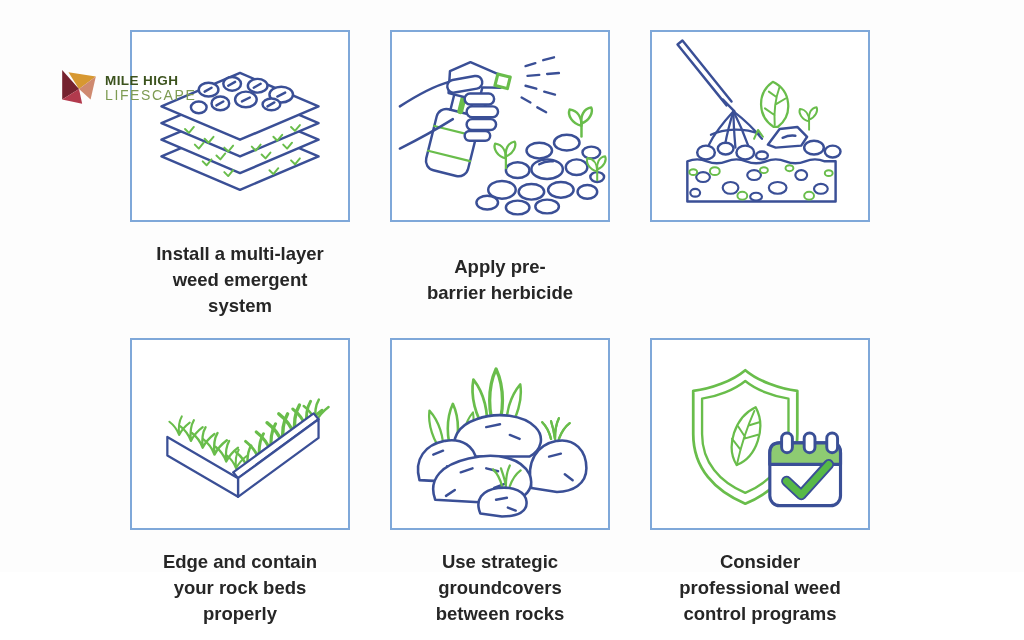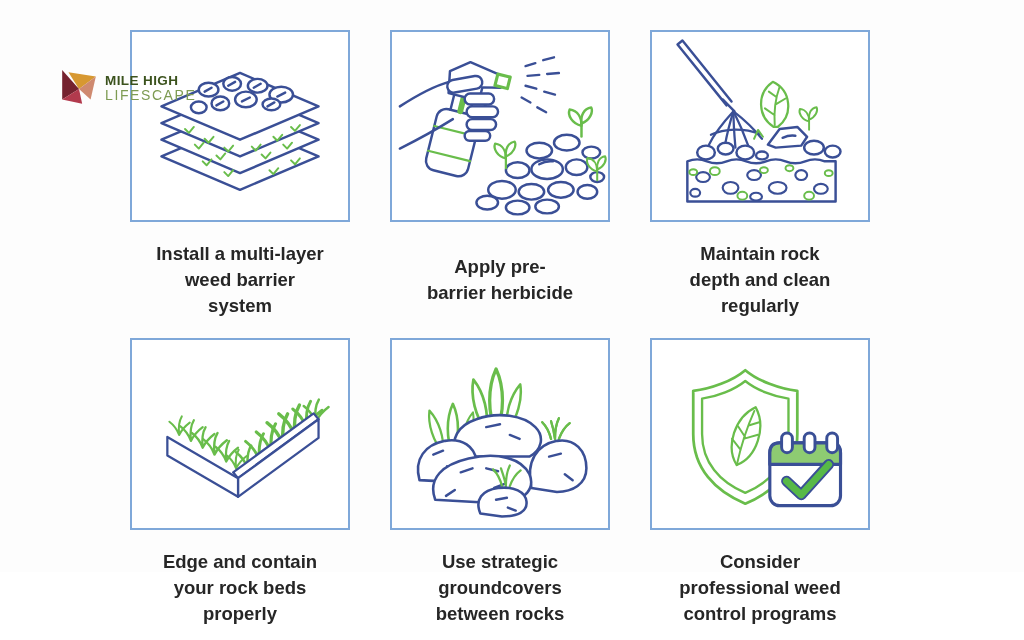--- a/index.html
+++ b/index.html
@@ -88,21 +88,21 @@
               <path class="b" d="M86,74 l7,-4"></path>
             <ellipse class="bw" cx="116" cy="68" rx="11" ry="8"></ellipse>
               <path class="b" d="M112,70 l8,-4"></path>
             <ellipse class="bw" cx="142" cy="73" rx="9" ry="6"></ellipse>
               <path class="b" d="M138,75 l7,-4"></path>
             <ellipse class="bw" cx="68" cy="76" rx="8" ry="6"></ellipse>
           </g>
         </svg>
       </div>
       <div class="caption">Install a multi-layer
-weed barrier
+weed emergent
 system</div>
     </div>
 
     <div class="card">
       <div class="box">
         <svg width="216" height="188" viewBox="0 0 220 190">
           <defs>
             <g id="sprout">
               <path class="g" d="M0,8 L0,-5"></path>
               <path class="g" d="M0,-2 C -9,-4 -13,-12 -11,-17 C -3,-16 0,-9 0,-2 Z"></path>
@@ -204,23 +204,20 @@
             <ellipse class="bw" cx="165" cy="117" rx="10" ry="7"></ellipse>
             <ellipse class="bw" cx="184" cy="121" rx="8" ry="6"></ellipse>
             <ellipse class="bw" cx="112" cy="125" rx="6" ry="4"></ellipse>
           </g>
           <path class="g" d="M124,96 C 108,86 106,62 123,50 C 142,59 144,84 128,96 Z"></path>
           <path class="gt" d="M125,94 C 124,80 126,66 130,55 M125,84 L115,77 M126,73 L136,67 M126,65 L119,60"></path>
           <use href="#sprout" transform="translate(160,92) scale(0.85)"></use>
           <path class="gt" d="M104,108 l4,-9 l5,7"></path>
         </svg>
       </div>
-      <div class="caption">Maintain rock
-depth and clean
-regularly</div>
     </div>
 
     <div class="card">
       <div class="box">
         <svg width="216" height="188" viewBox="0 0 220 190">
           <defs>
             <path id="tuft" class="g" d="M0,0 C -3,-8 -7,-12 -11,-15 M0,0 C -1,-9 0,-16 3,-21 M0,0 C 4,-8 8,-11 12,-14"></path>
           </defs>
           <use href="#tuft" transform="translate(48,96) scale(0.9)"></use>
           <use href="#tuft" transform="translate(60,102)"></use>

